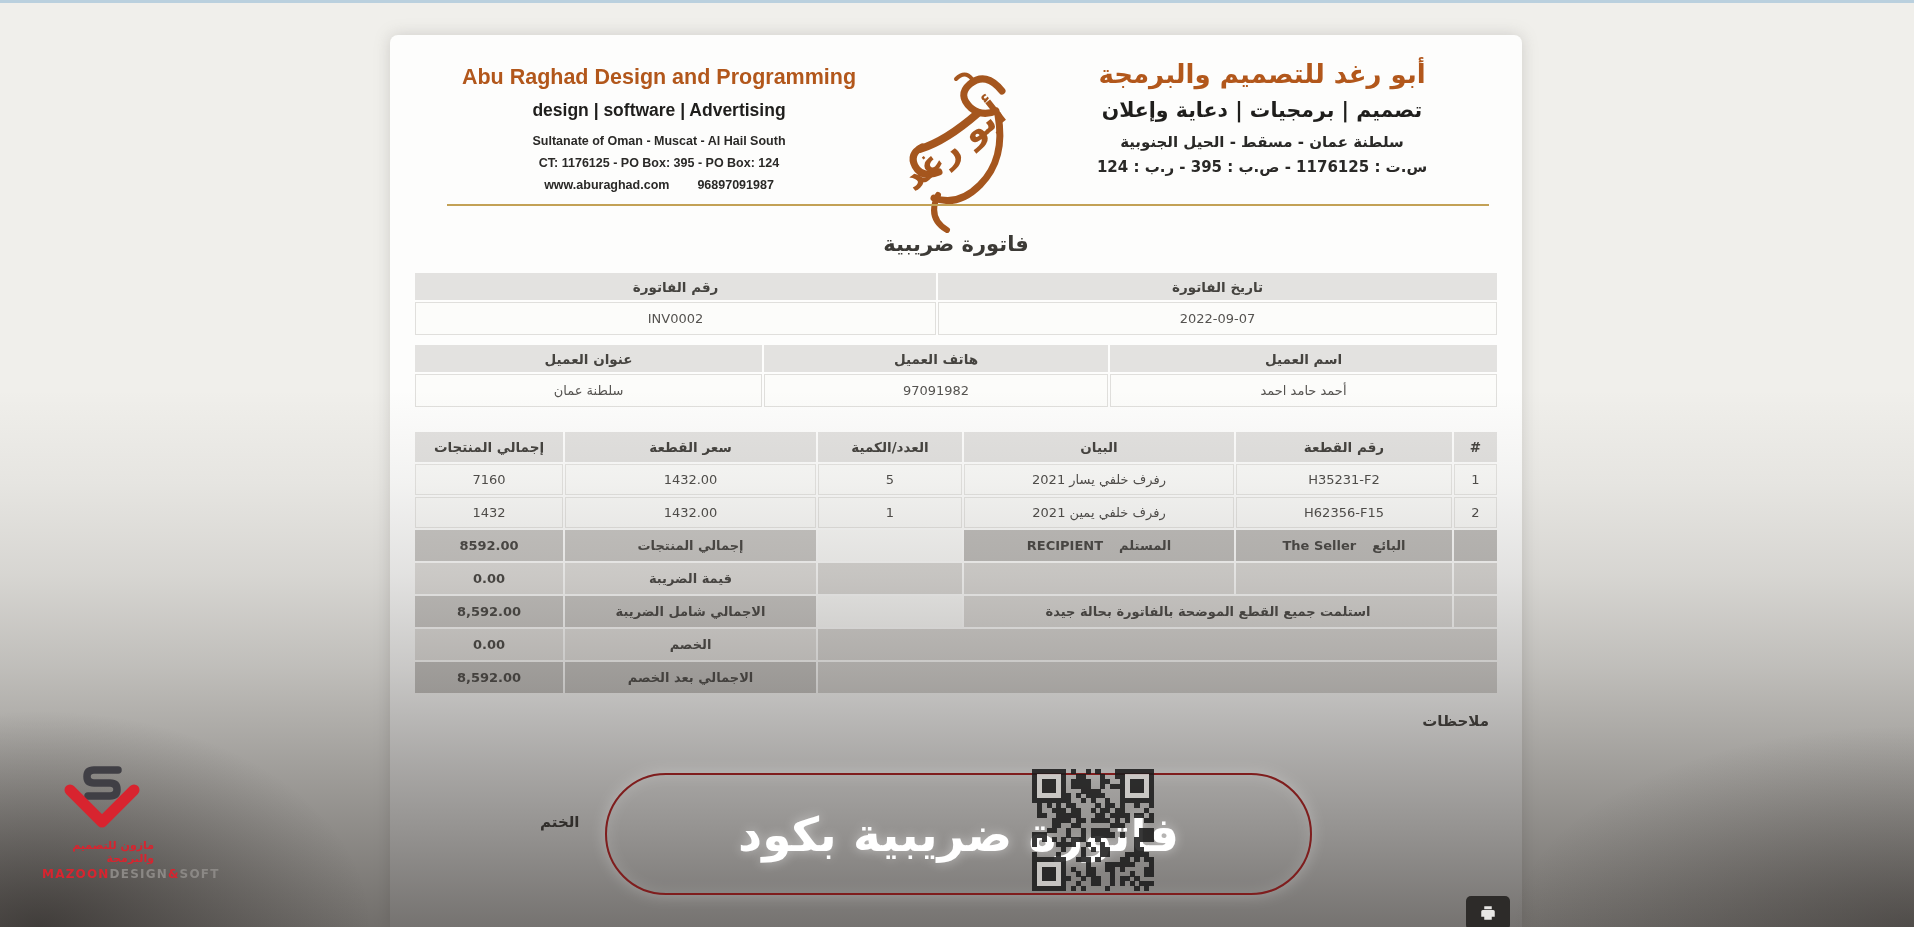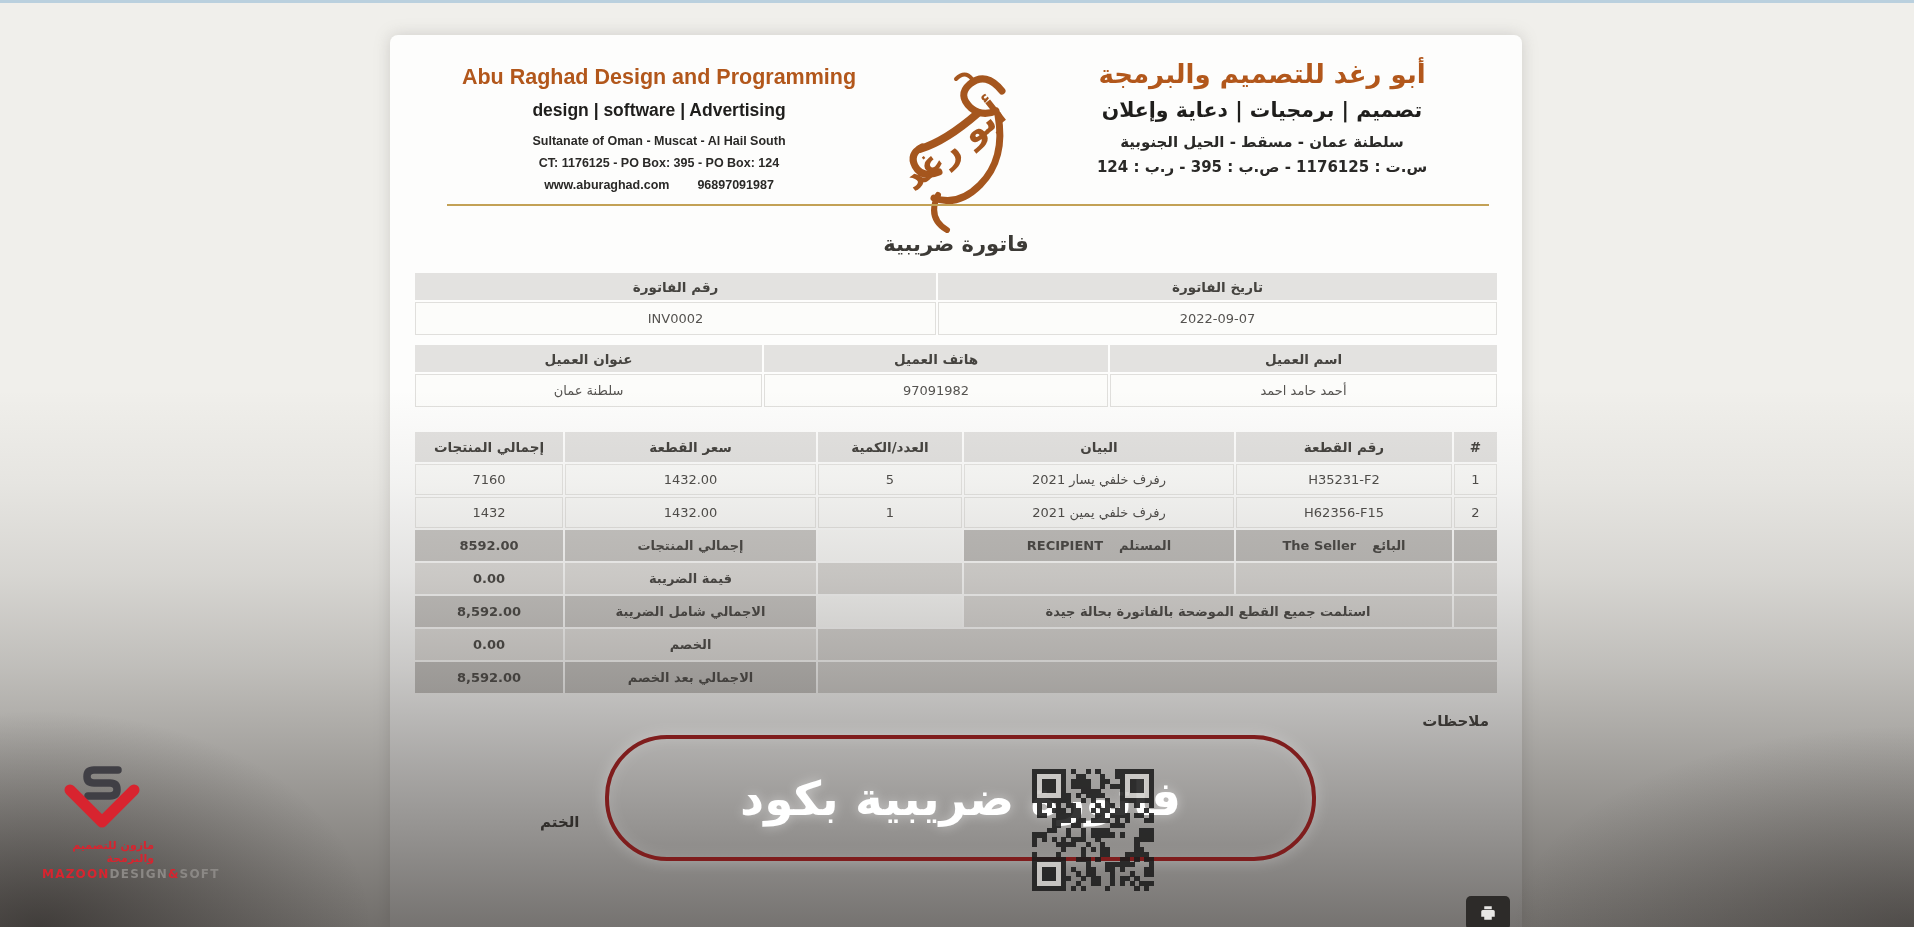--- a/index.html
+++ b/index.html
@@ -57,21 +57,21 @@
   .stamp-label{position:absolute;left:150px;top:778px;font-size:15px;font-weight:bold;color:#33312e;direction:rtl;}
 
   
   .dim{position:absolute;inset:0;z-index:10;pointer-events:none;background:
     radial-gradient(460px 300px at 40px 927px, rgba(25,21,19,.55), rgba(25,21,19,0) 72%),
     radial-gradient(560px 280px at 1914px 927px, rgba(25,21,19,.38), rgba(25,21,19,0) 72%),
     linear-gradient(180deg, rgba(47,43,40,0) 0%, rgba(47,43,40,0) 42%,
       rgba(47,43,40,.05) 52%, rgba(47,43,40,.13) 62%, rgba(47,43,40,.25) 72%,
       rgba(47,43,40,.40) 82%, rgba(47,43,40,.54) 92%, rgba(47,43,40,.66) 100%);}
 
-  .pill{position:absolute;left:605px;top:735px;width:703px;height:118px;border:4px solid #7f1d1d;
+  .pill{position:absolute;left:605px;top:773px;width:703px;height:118px;border:2px solid #7f1d1d;
         border-radius:62px;z-index:11;display:flex;align-items:center;justify-content:center;
         box-shadow:0 0 16px rgba(255,255,255,.28), inset 0 0 16px rgba(255,255,255,.15);}
   .pill-text{font-size:47px;font-weight:bold;color:#fff;direction:rtl;letter-spacing:1px;
              text-shadow:0 0 12px rgba(255,255,255,.45);}
 
   .qr{position:absolute;left:1032px;top:768px;width:122px;height:124px;z-index:12;}
 
   .mazoon{position:absolute;left:42px;top:764px;width:112px;z-index:13;text-align:right;}
   .mz-ar{font-size:11px;font-weight:bold;color:#d8242f;direction:rtl;margin-top:1px;}
   .mz-en{font-size:12px;font-weight:bold;letter-spacing:1.2px;color:#8b8885;margin-top:2px;}

